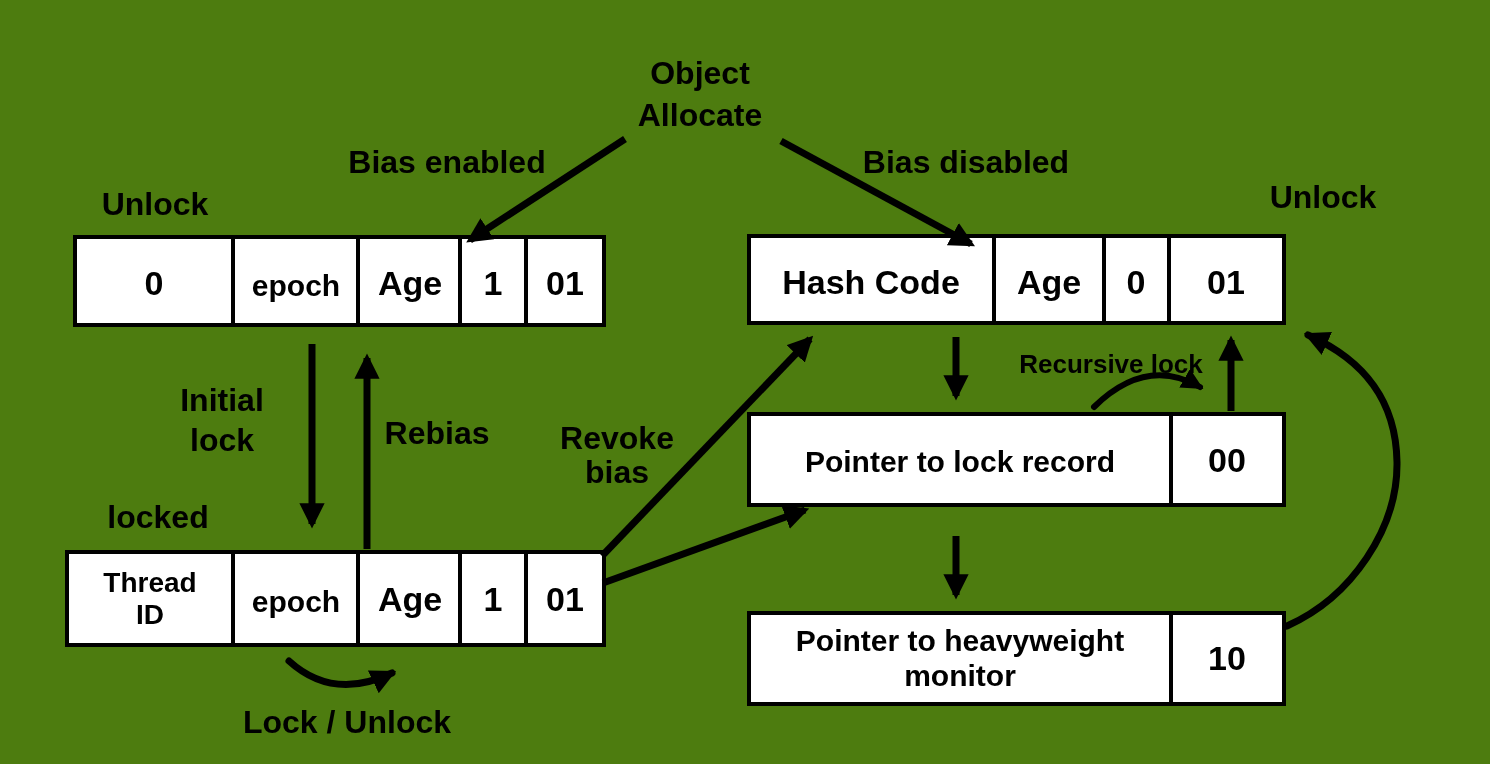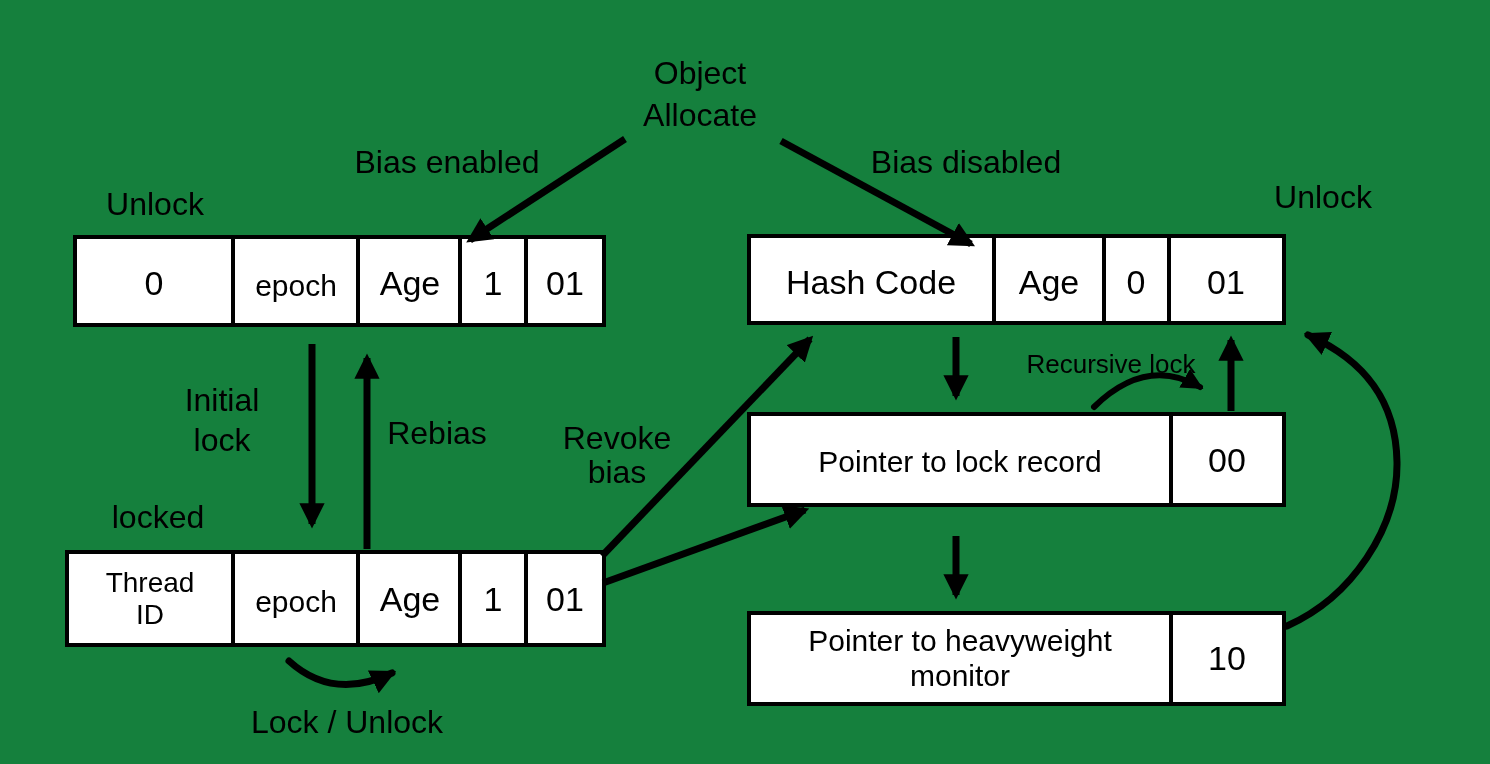--- a/index.html
+++ b/index.html
@@ -1,16 +1,16 @@
 <!DOCTYPE html>
 <html><head>
 <meta charset="utf-8">
 <style>
   html, body { margin: 0; padding: 0; background: #ffffff; }
-  .stage { width: 1490px; height: 764px; position: relative; background: #15803d; overflow: hidden; }
+  .stage { width: 1490px; height: 764px; position: relative; background: #4d7c0f; overflow: hidden; font-weight: bold; }
   svg { display: block; }
   svg text {
     font-family: "Liberation Sans", "DejaVu Sans", sans-serif;
     fill: #000000;
   }
   .f-label  { font-size: 32px; }
   .f-box    { font-size: 34px; }
   .f-small  { font-size: 30px; }
   .f-thread { font-size: 28px; }
   .f-rec    { font-size: 26px; }

